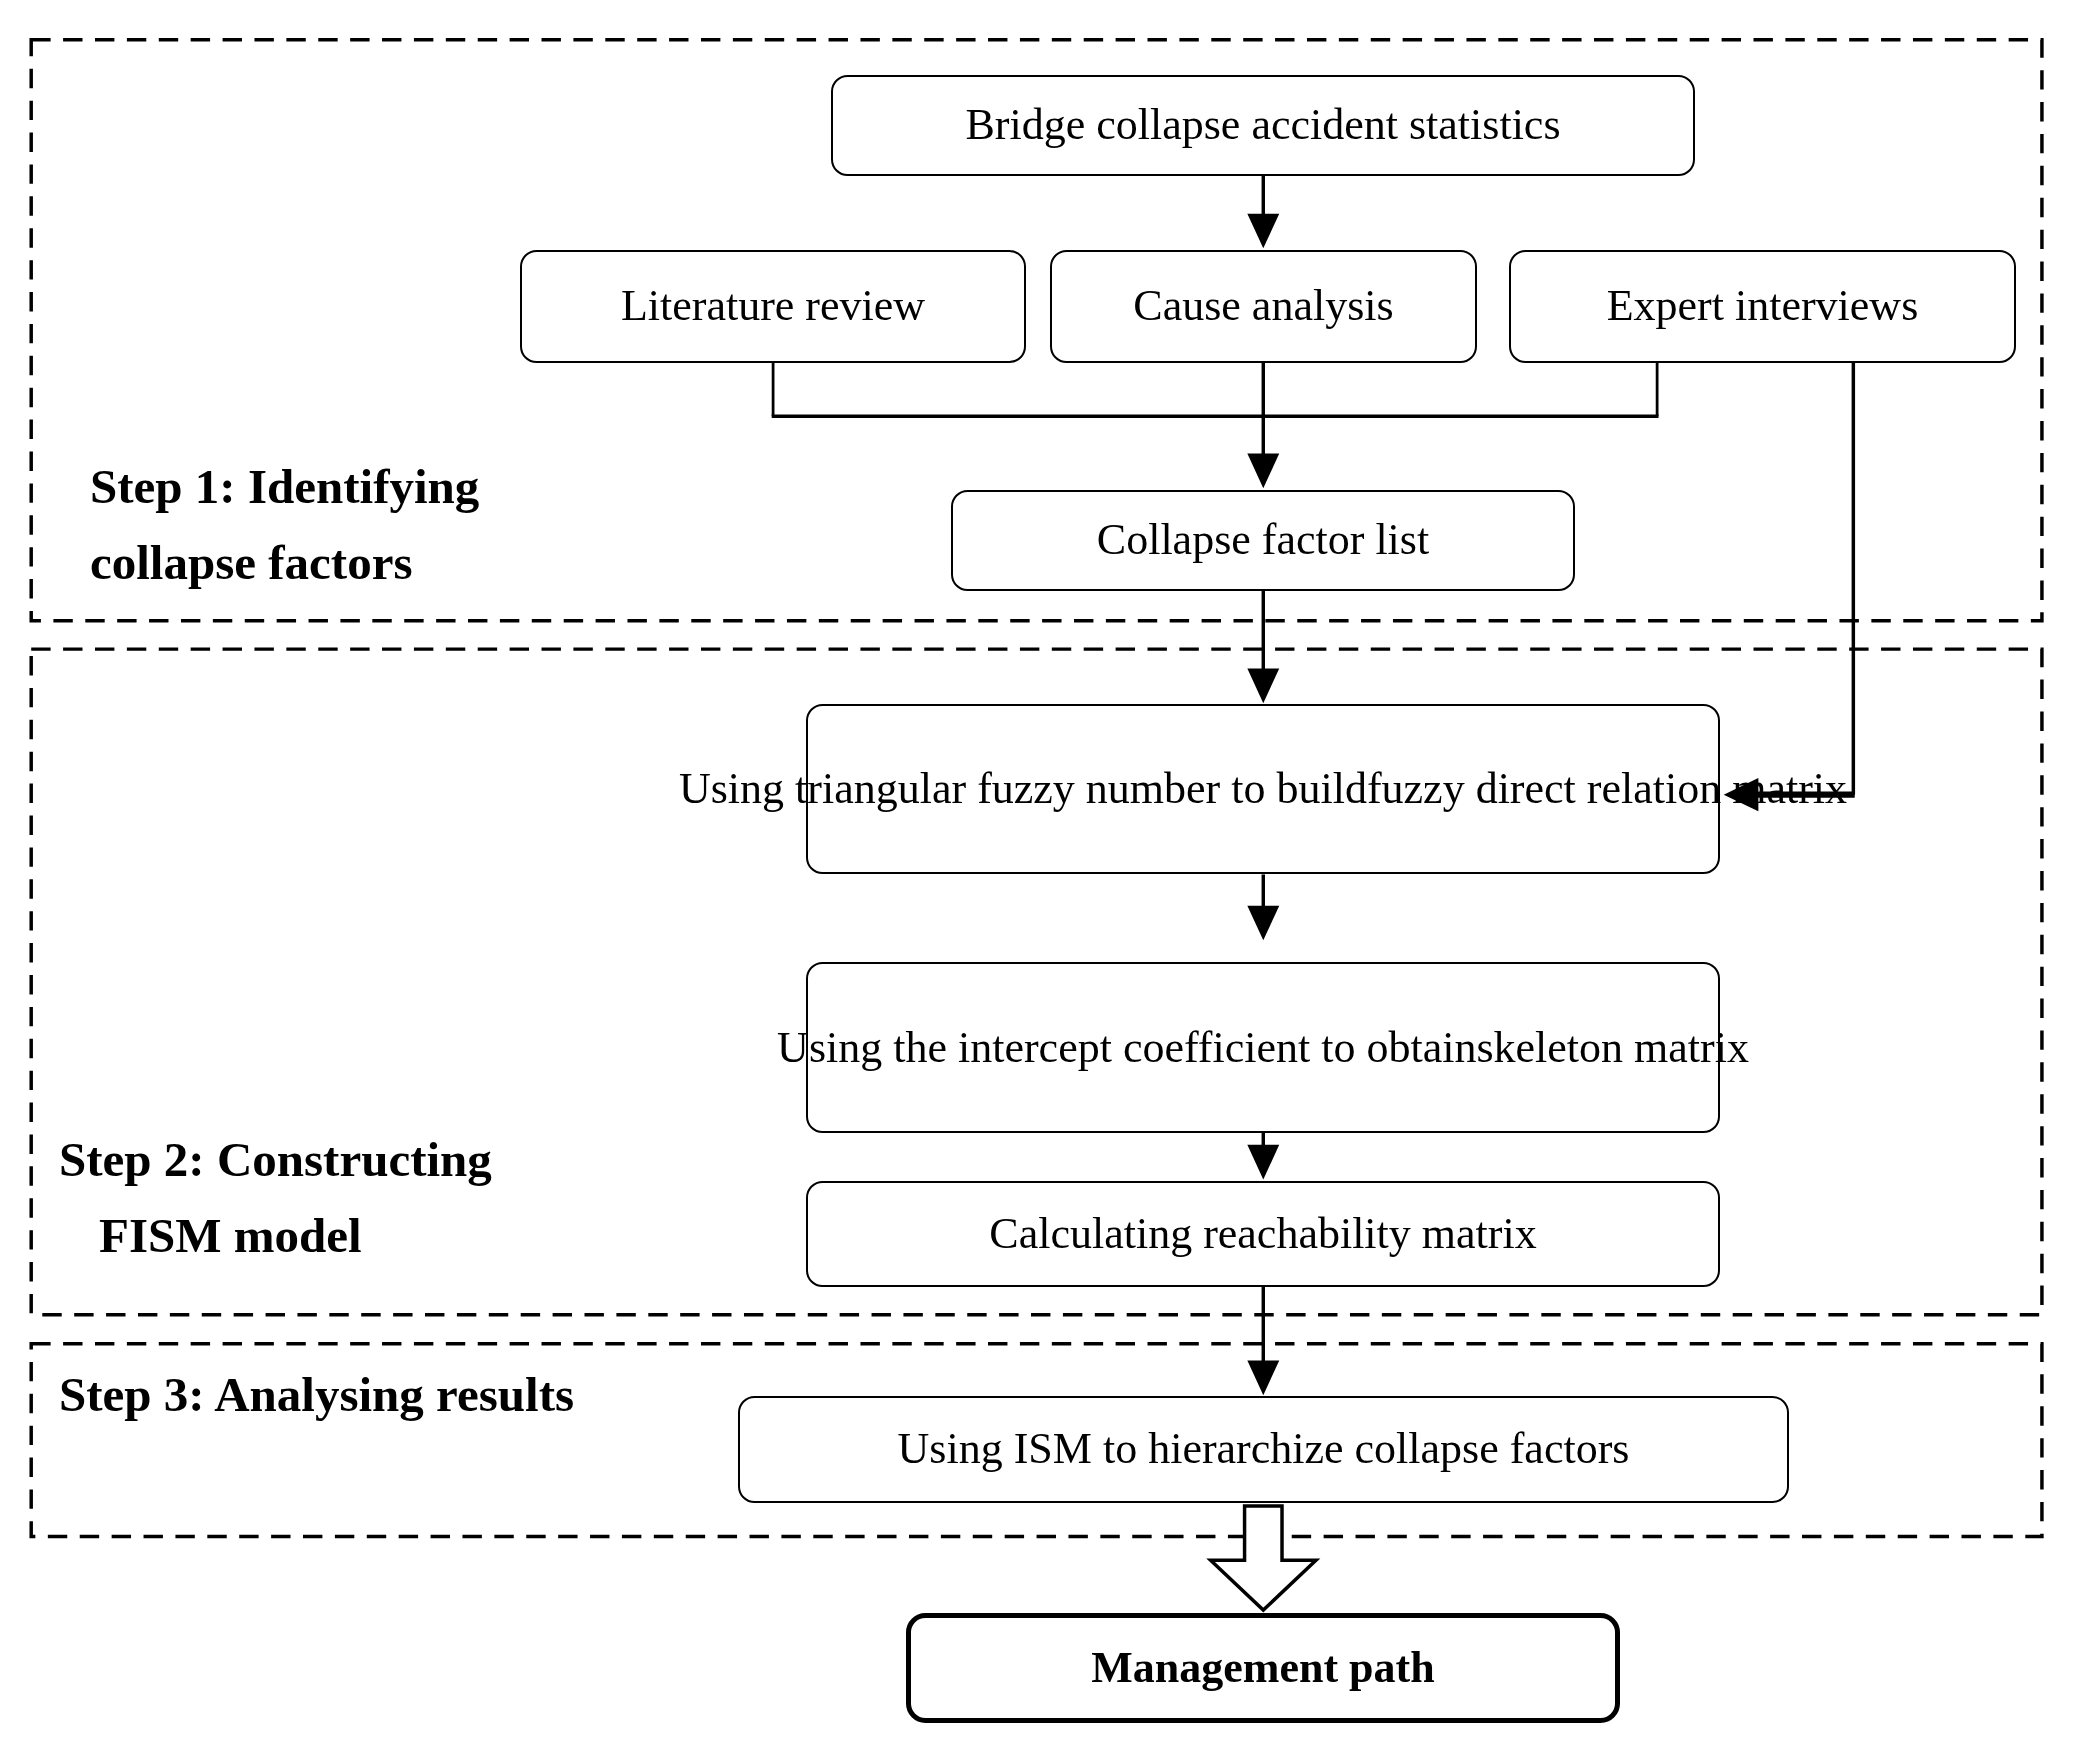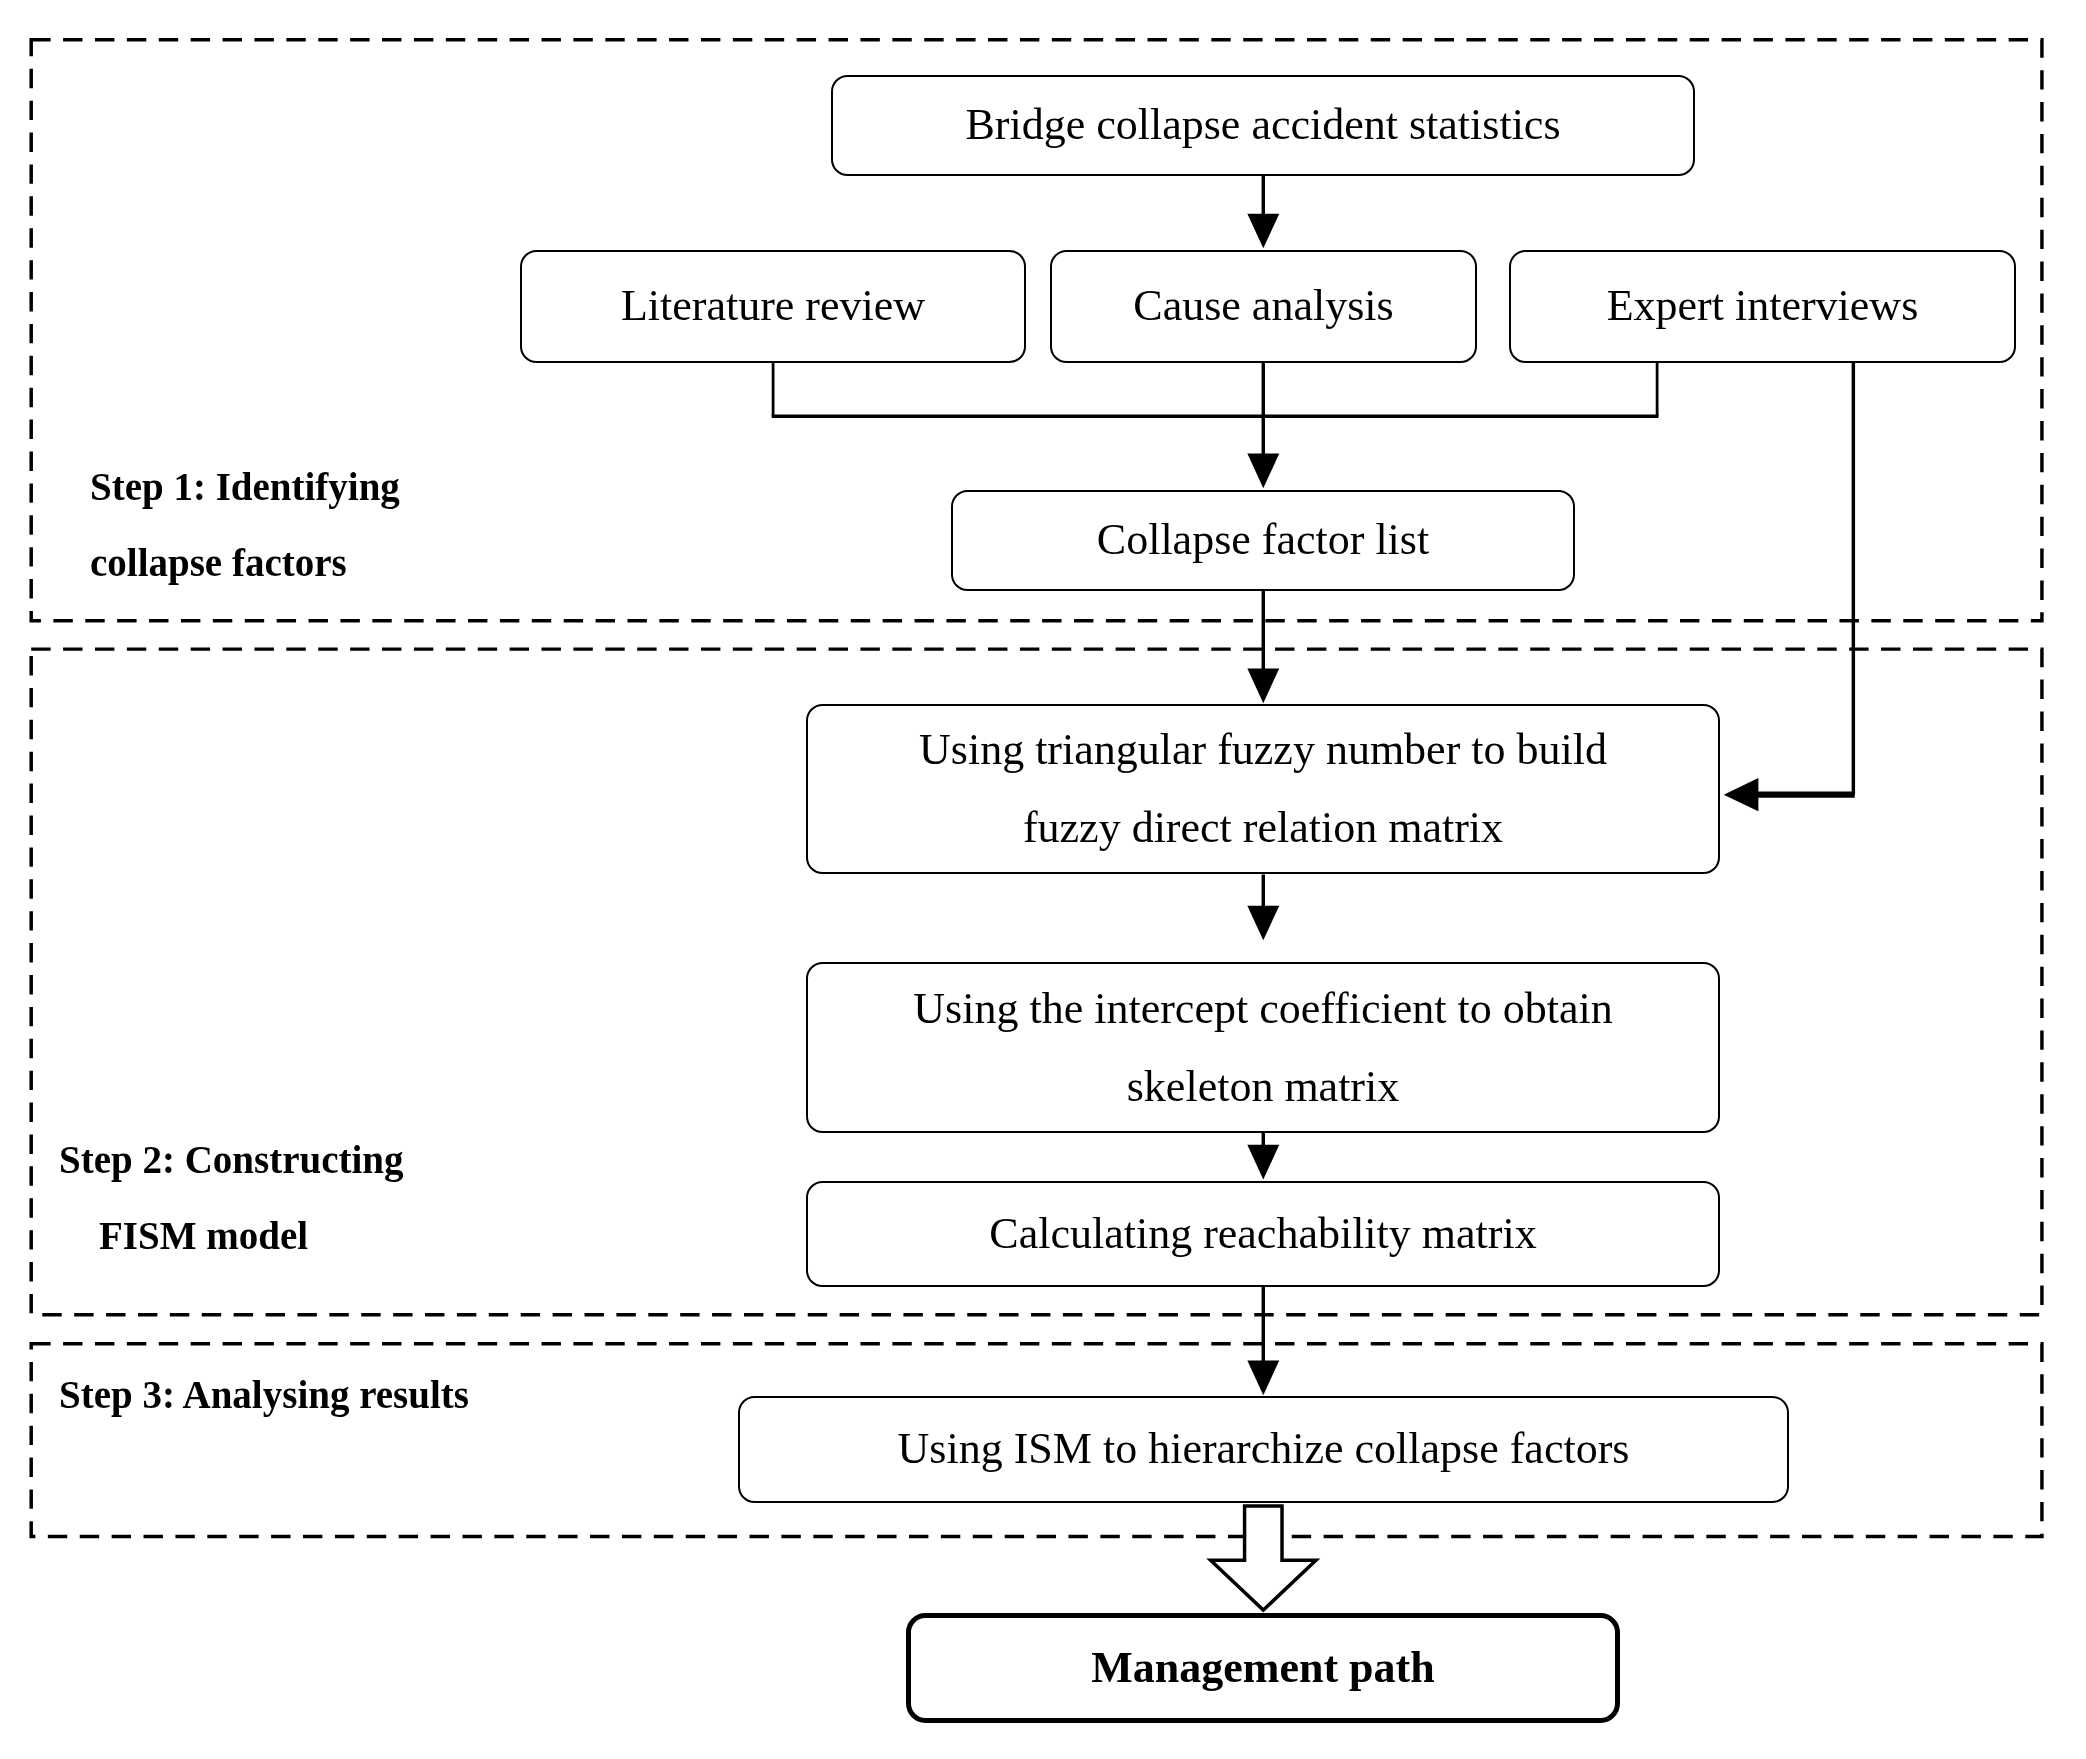--- a/index.html
+++ b/index.html
@@ -25,32 +25,32 @@
     border-radius: 16.6px;
     display: flex;
     align-items: center;
     justify-content: center;
     text-align: center;
     font-size: 44px;
     line-height: 1.1;
     white-space: nowrap;
   }
   .box.two-line {
-    flex-direction: column;
+    flex-direction: row;
     line-height: 78px;
   }
   .box.thick {
     border-width: 5.5px;
     border-radius: 19.4px;
     font-weight: bold;
   }
   .step-label {
     position: absolute;
     font-weight: bold;
-    font-size: 39px;
+    font-size: 49px;
     line-height: 76px;
     white-space: nowrap;
   }
   .step-label .indent { padding-left: 40px; }
 </style>
 </head>
 <body>
 
 <div id="canvas">
 

